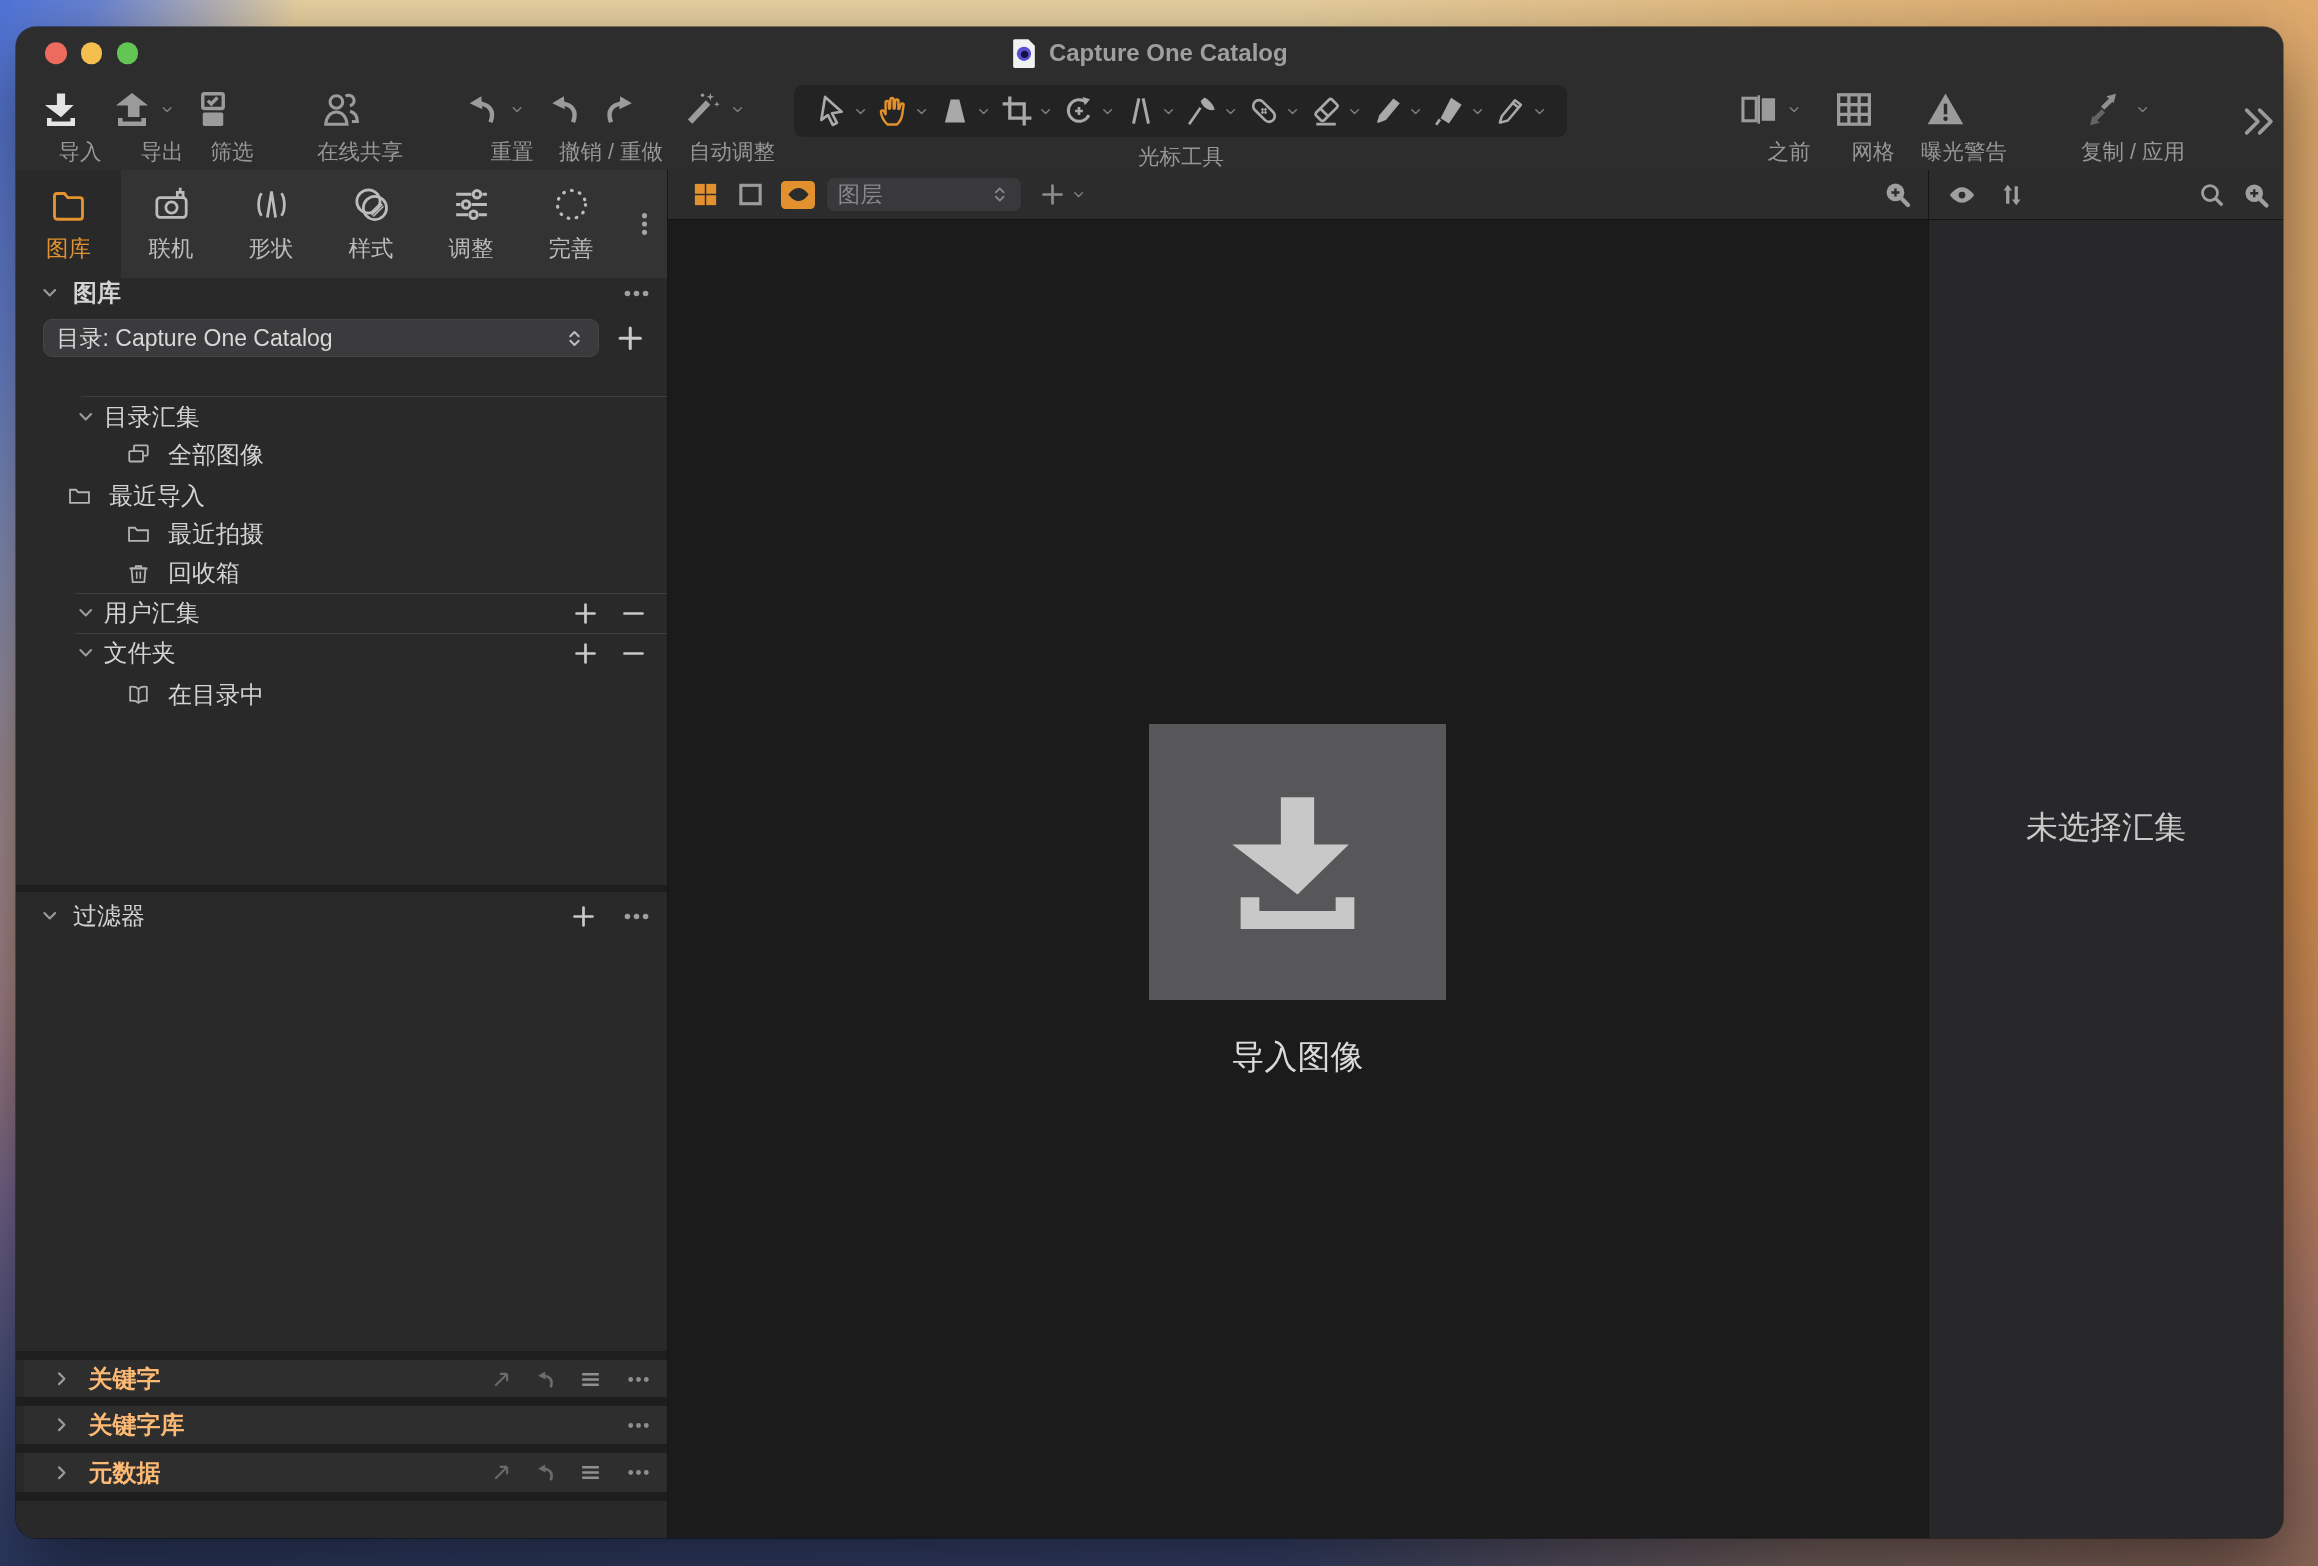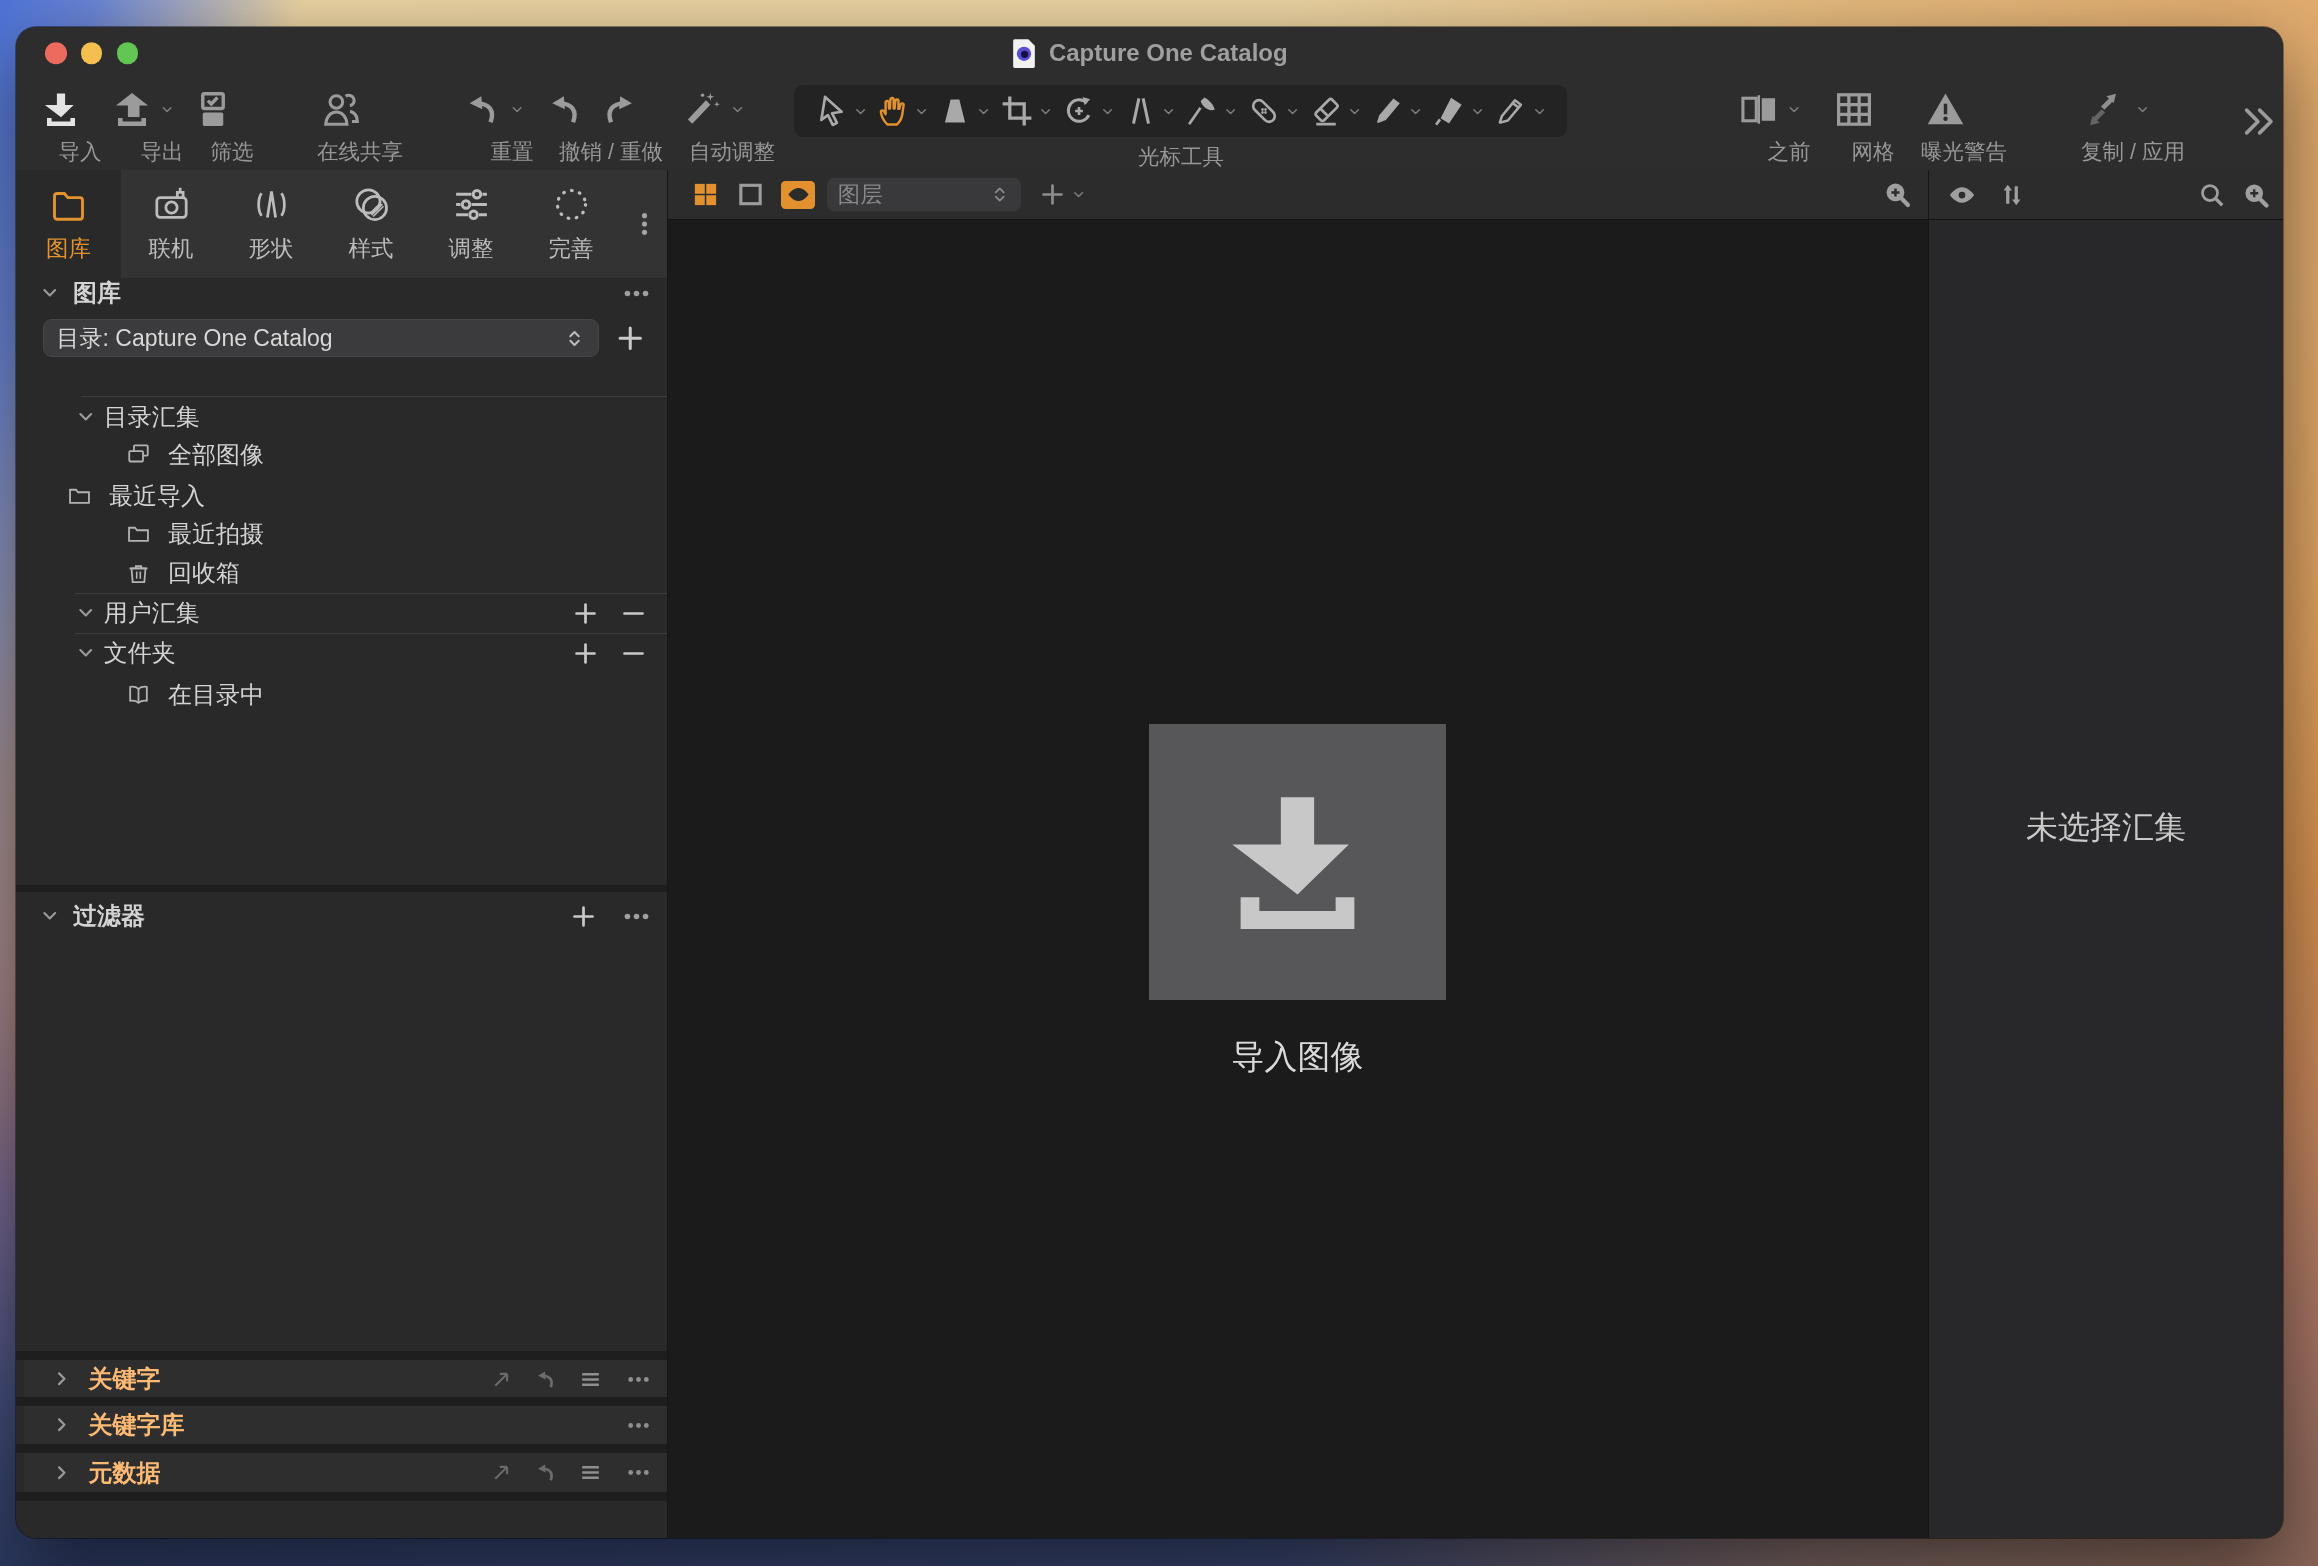--- a/index.html
+++ b/index.html
@@ -675,21 +675,21 @@
             <use href="#i-book"></use>
           </svg>
         <span>在目录中</span>
       </div>
 
       <div class="bp-sep" style="top:715px;height:7.2px"></div>
       <div class="srow" style="top:728px;height:36px;padding-left:23px;gap:12.5px">
         <svg class="chev-sm" viewBox="0 0 24 24" width="21.5" height="21.5">
             <use href="#i-chev"></use>
           </svg>
-        <span style="font-weight:bold">过滤器</span>
+        <span style="font-weight:normal">过滤器</span>
         <svg class="pm" style="margin-left:auto" viewBox="0 0 30 30" width="27" height="27">
             <use href="#i-plus"></use>
           </svg>
         <svg class="hdots" style="margin:0 16px 0 12.5px" viewBox="0 0 32 32" width="29" height="29">
             <use href="#i-dots"></use>
           </svg>
       </div>
 
       <div class="bp-sep" style="top:1181px"></div>
       <div class="bprow" style="top:1190px;height:38px;padding-left:27px;gap:16px">

